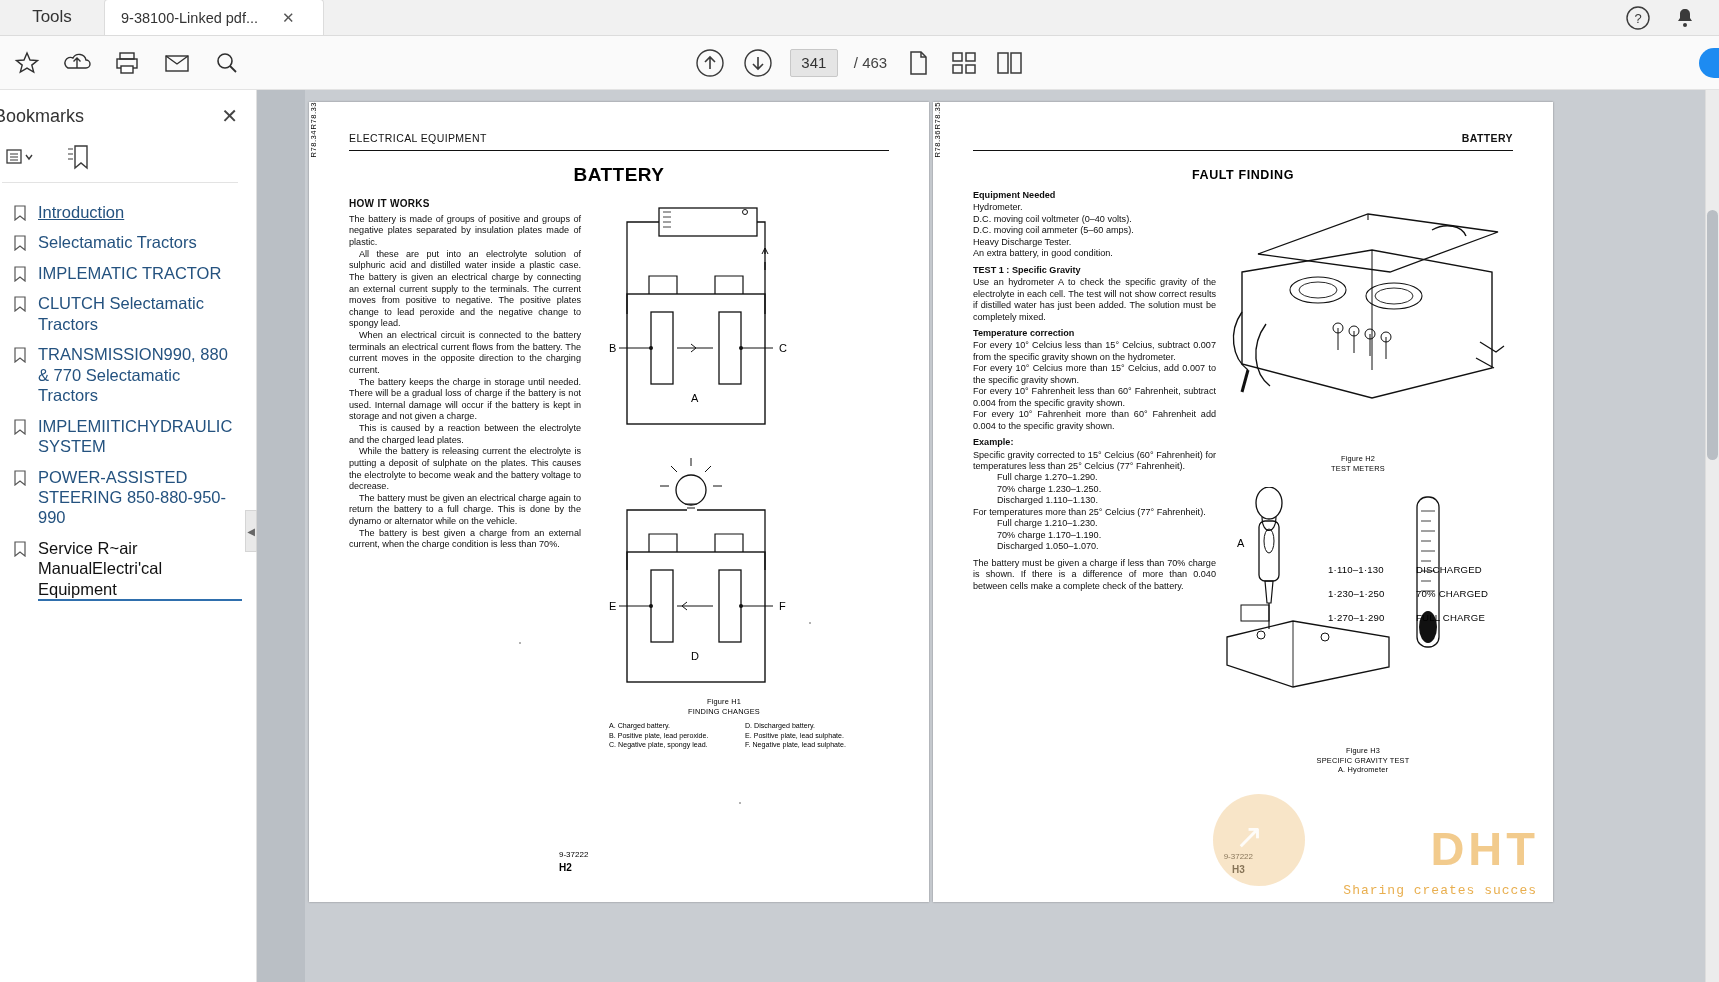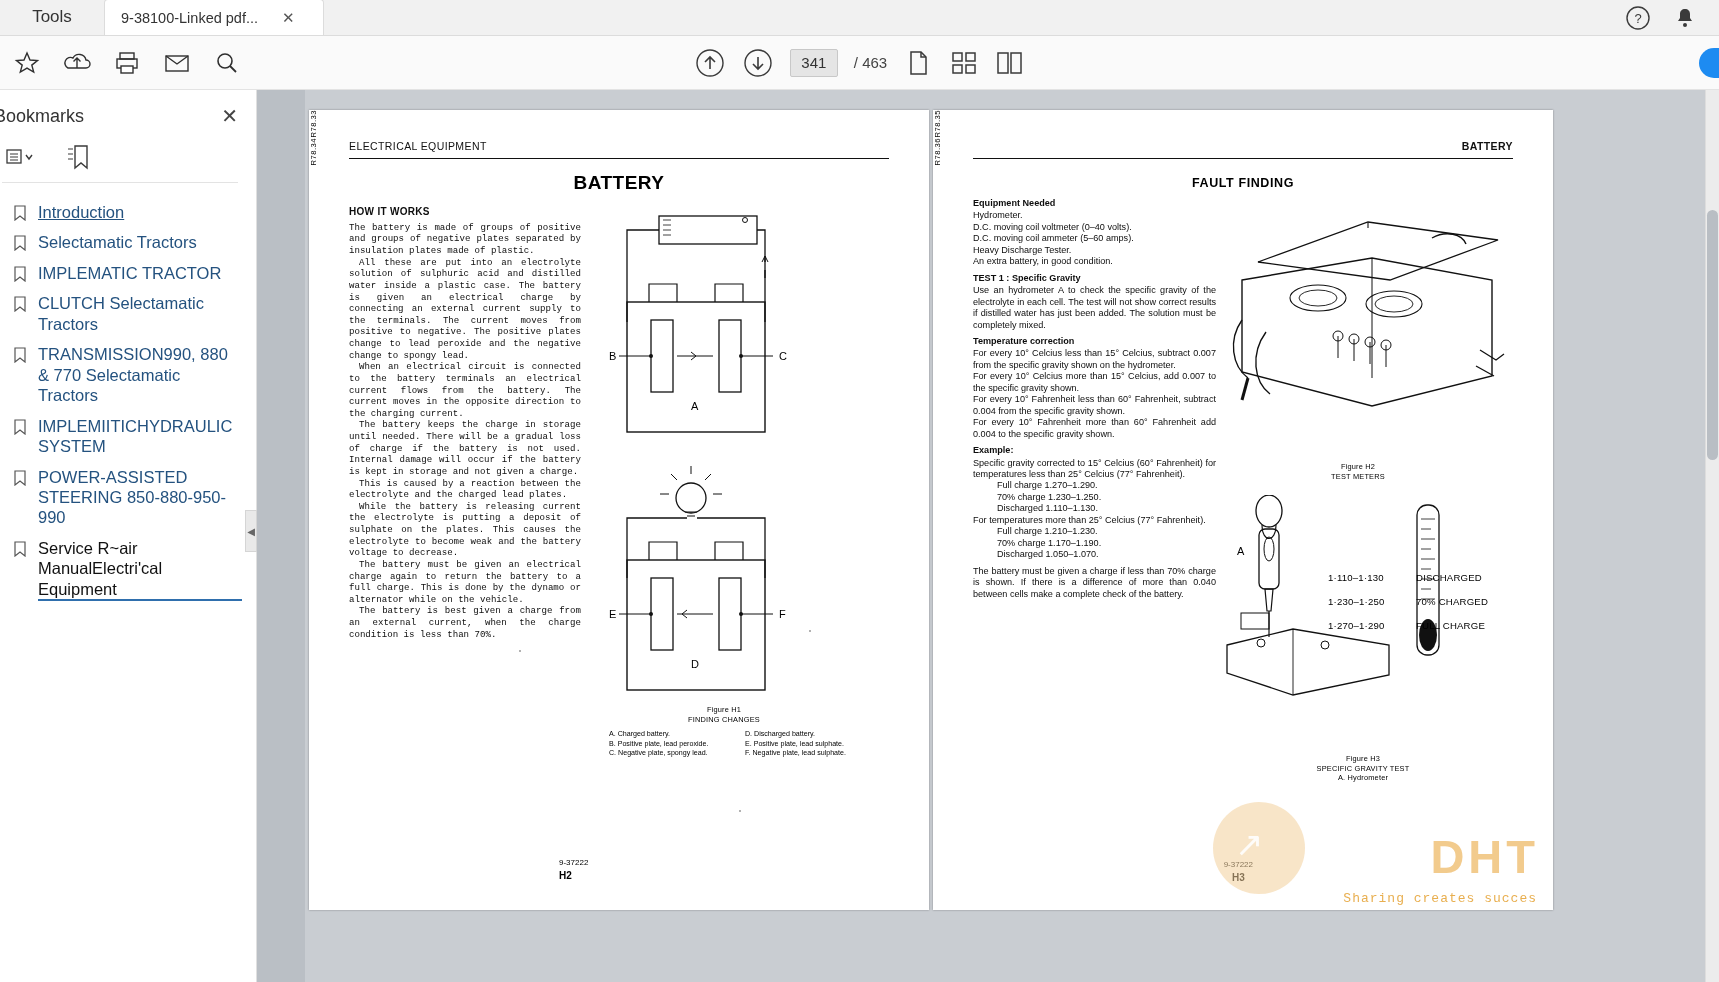--- a/index.html
+++ b/index.html
@@ -75,21 +75,21 @@
   .sb-item.last { background:#ffffff; }
   .sb-item.last .txt { border-bottom:2px solid #2f6fad; }
   .collapse-handle {
     position:absolute; right:-1px; top:420px; width:12px; height:42px;
     background:#e9e9e9; border:1px solid #d5d5d5; display:flex; align-items:center;
     justify-content:center; font-size:10px; color:#666;
   }
   
   .viewer { flex:1; background:#c9cdd2; position:relative; overflow:hidden; display:flex; }
   .gutter { width:48px; background:#babfc5; }
-  .pages { display:flex; gap:4px; padding-top:20px; }
+  .pages { display:flex; gap:4px; padding-top:12px; }
   .page {
     width:620px; height:800px; background:#fff; position:relative;
     box-shadow:0 0 2px rgba(0,0,0,.35);
     font-family:"Liberation Serif", serif;
   }
   .page.left { margin-left:4px; }
   
   .hdr-line { position:absolute; left:40px; right:40px; top:48px; border-top:1.6px solid #111; }
   .hdr-l { position:absolute; left:40px; top:30px; font-family:"Liberation Sans",sans-serif; font-size:10.5px; letter-spacing:.4px; color:#111; }
   .hdr-r { position:absolute; right:40px; top:30px; font-family:"Liberation Sans",sans-serif; font-size:10.5px; letter-spacing:.4px; color:#111; font-weight:bold; }
@@ -100,21 +100,21 @@
   .sub-title {
     position:absolute; top:66px; left:0; right:0; text-align:center;
     font-family:"Liberation Sans",sans-serif; font-weight:bold; font-size:12.5px; letter-spacing:.6px;
   }
   .col-text {
     position:absolute; left:40px; top:96px; width:232px;
     font-family:"Liberation Sans",sans-serif; font-size:9.1px; line-height:1.28;
     text-align:justify; color:#0d0d0d;
   }
   .col-text h4 { font-size:10px; margin:0 0 3px 0; letter-spacing:.3px; }
-  .col-text p { margin:0 0 0 0; text-indent:10px;font-family:Liberation Mono, monospace; }
+  .col-text p { margin:0 0 0 0; text-indent:10px; }
   .col-text p.ni { text-indent:0; }
   .col-text2 {
     position:absolute; left:40px; top:88px; width:243px;
     font-family:"Liberation Sans",sans-serif; font-size:9.1px; line-height:1.26;
     color:#0d0d0d; text-align:justify;
   }
   .col-text2 .blk { margin-bottom:5px; }
   .col-text2 .hd { font-weight:bold; margin-bottom:1px; }
   .col-text2 .ind { padding-left:24px; text-indent:0; }
   

